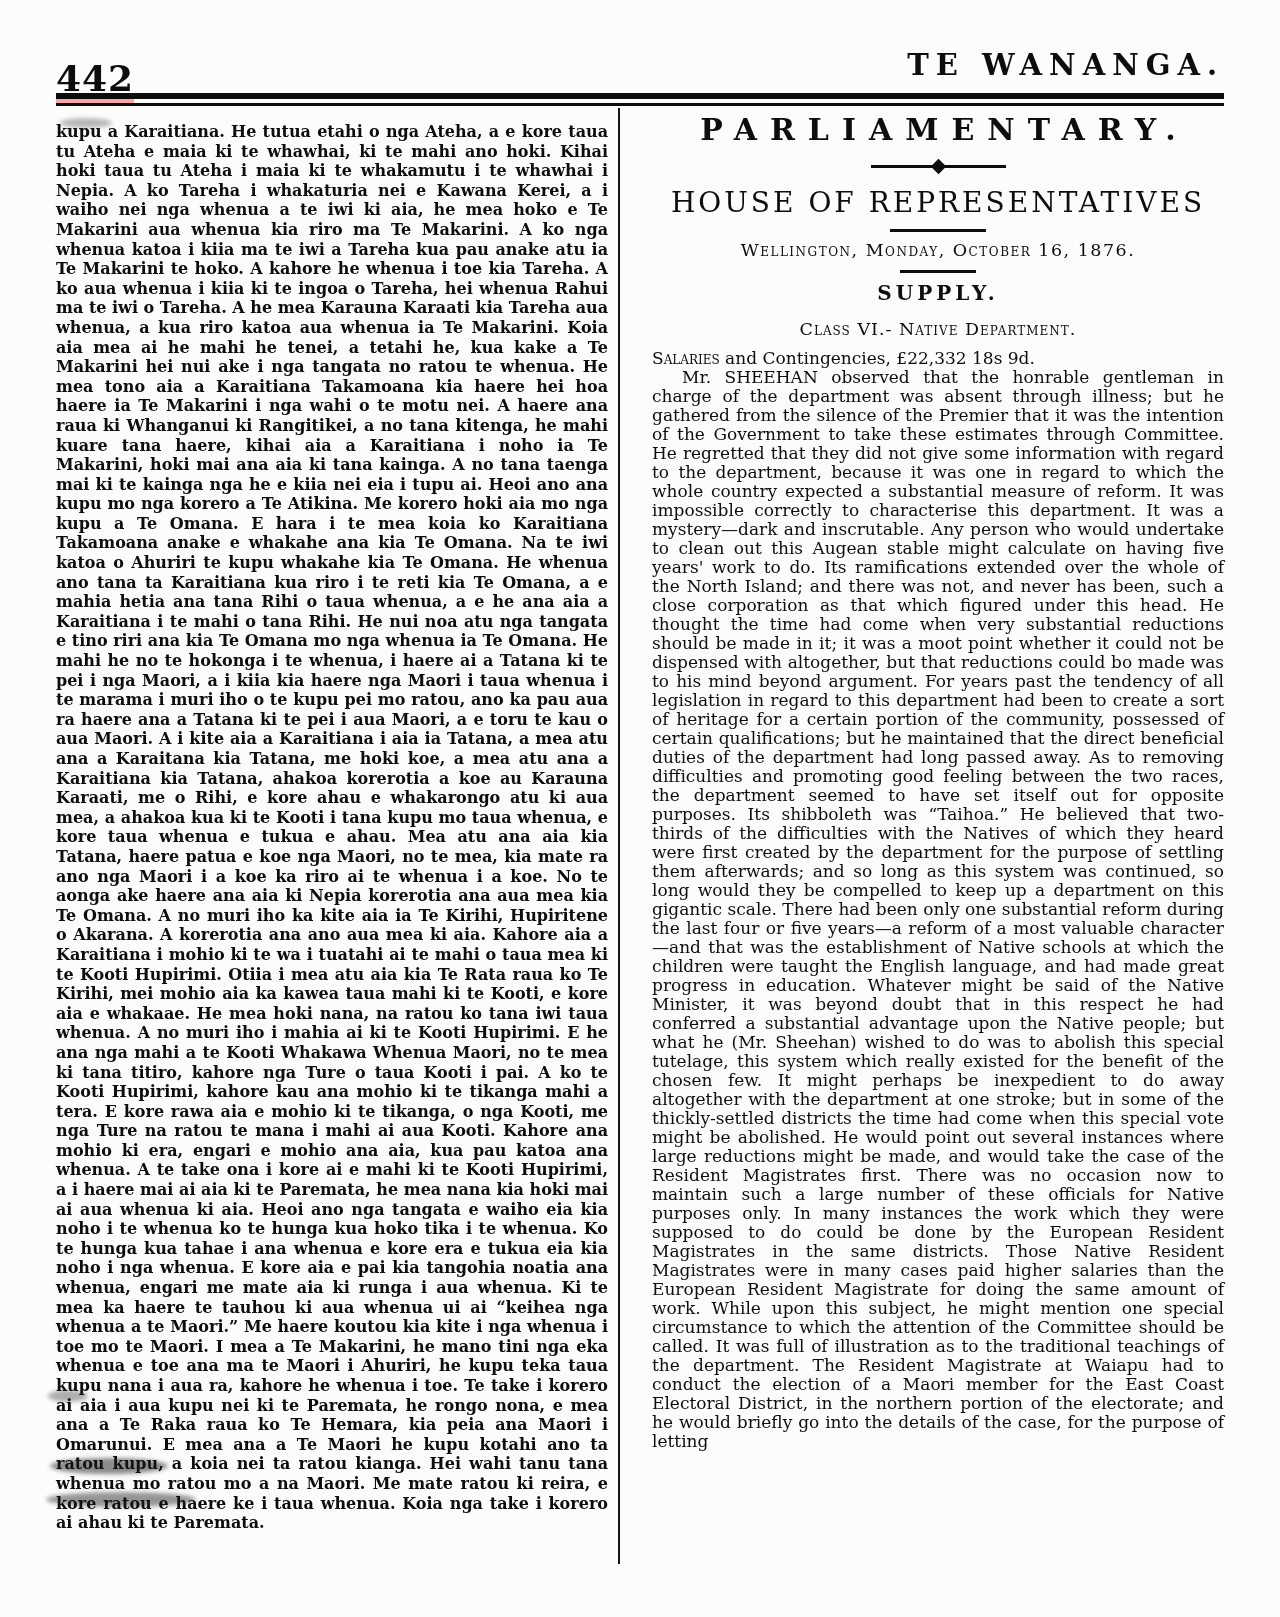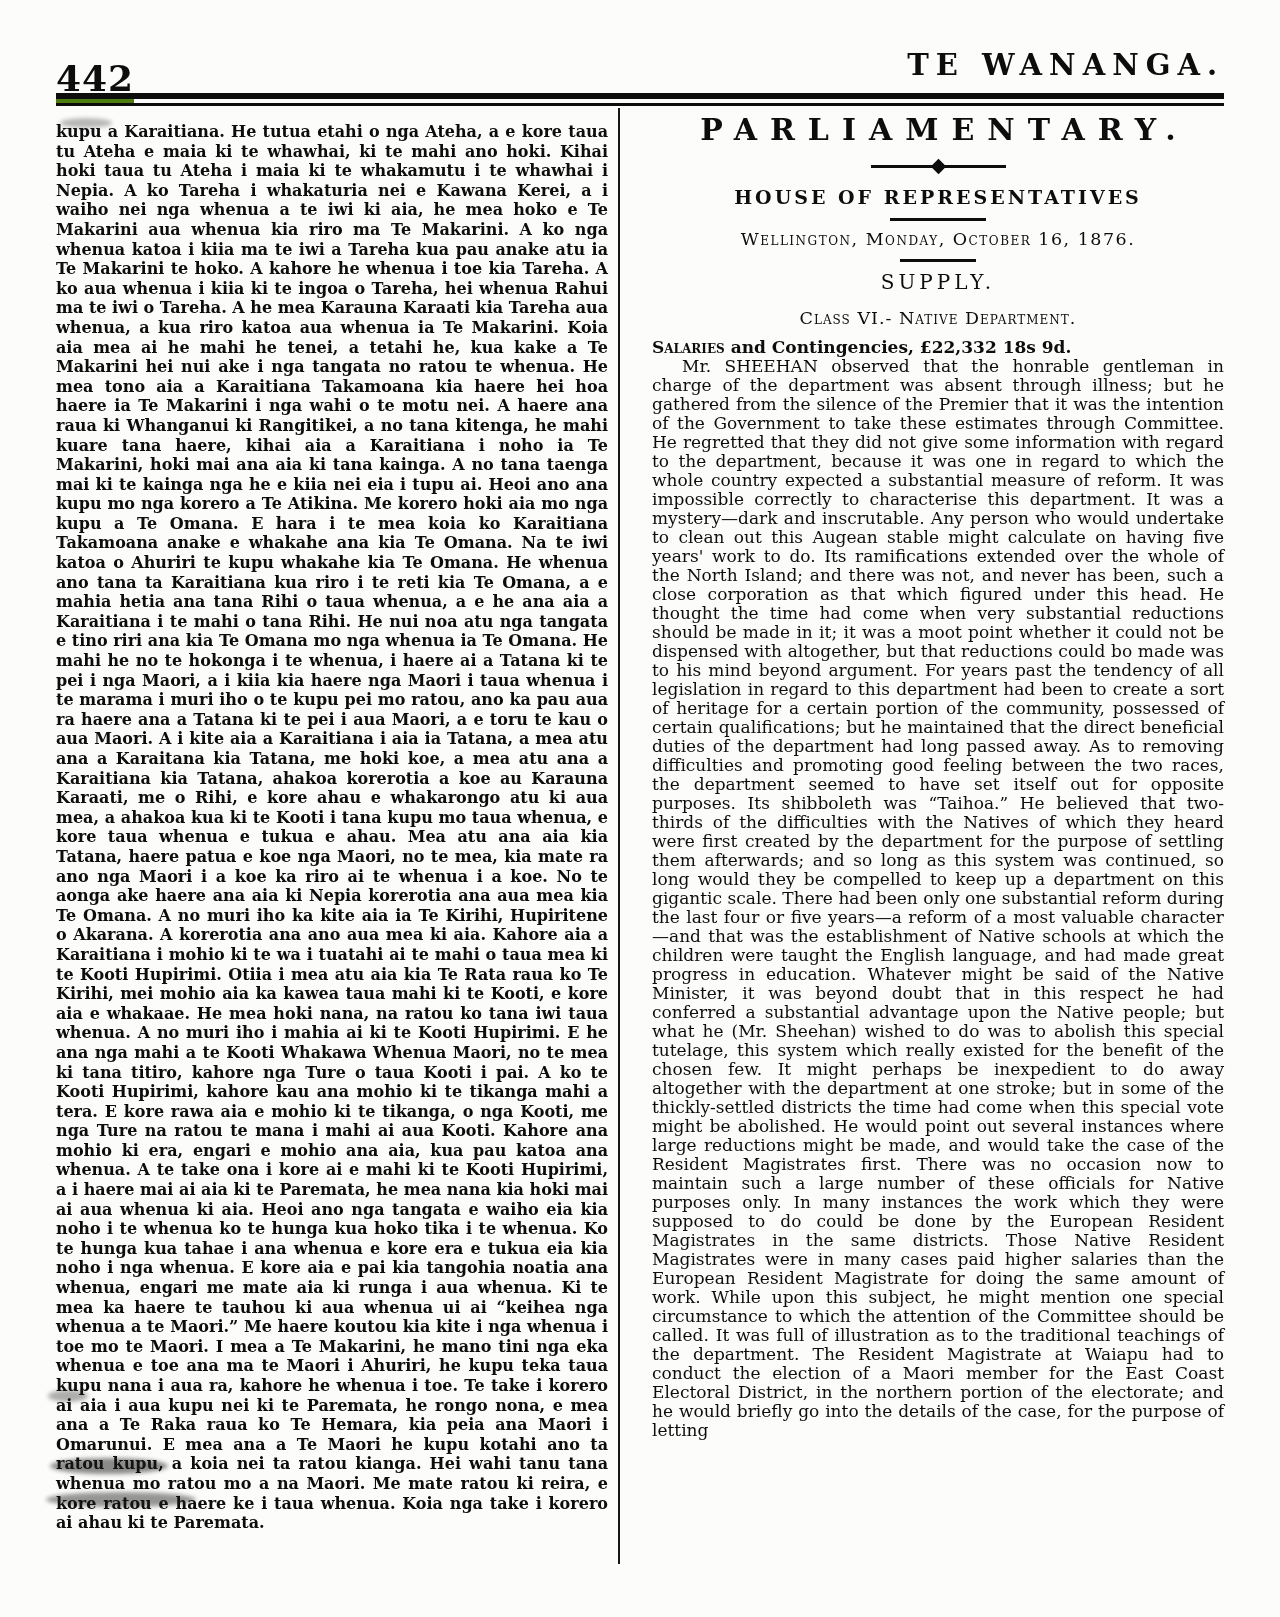--- a/index.html
+++ b/index.html
@@ -12,21 +12,21 @@
     font-family:"DejaVu Serif", serif;
     overflow:hidden;
     box-sizing:border-box;
     padding:34px 56px 0 56px;
   }
   
   .hdr{position:relative;height:72px;}
   .page-num{
     position:absolute;left:0;top:26px;
     font-size:36px;font-weight:bold;letter-spacing:1px;
-    border-bottom:5px solid #4d7c0f;
+    border-bottom:5px solid #fca5a5;
     line-height:1.05;
   }
   .masthead{
     position:absolute;left:16px;right:0;top:14px;
     text-align:right;
     font-size:29px;font-weight:bold;letter-spacing:7px;
   }
   .mast-rules{position:absolute;left:0;right:0;bottom:0;}
   .rule-thick{height:6px;background:#0d0d0d;}
   .rule-thin{height:3px;background:#0d0d0d;margin-top:4px;}
@@ -47,45 +47,44 @@
     text-align:center;
     font-size:30px;font-weight:bold;letter-spacing:13px;
     padding-left:13px; 
     margin-top:2px;
   }
   .ornament{display:flex;align-items:center;justify-content:center;margin:14px 0 10px 0;}
   .orn-line{width:64px;height:3px;background:#0d0d0d;}
   .orn-diamond{width:11px;height:11px;background:#0d0d0d;transform:rotate(45deg);margin:0 -2px;}
   .house-heading{
     text-align:center;
-    font-size:19px;letter-spacing:3px;
+    font-size:28px;letter-spacing:3px;
     margin-top:14px;
-    font-weight:bold;
   }
   .short-rule{width:96px;height:3px;background:#0d0d0d;margin:10px auto 8px auto;}
   .short-rule.r2{width:76px;}
   .dateline{
     text-align:center;
     font-variant:small-caps;
     font-size:17.5px;letter-spacing:1.5px;
     margin-top:4px;
   }
   .supply{
     text-align:center;
-    font-size:20px;font-weight:normal;letter-spacing:4px;
+    font-size:20px;font-weight:bold;letter-spacing:4px;
     margin-top:8px;
   }
   .class-line{
     text-align:center;
     font-variant:small-caps;
     font-size:17.5px;letter-spacing:1px;
     margin-top:14px;
   }
   .salaries-line{
-    font-size:17px;font-weight:bold;
+    font-size:17px;font-weight:normal;
     margin-top:9px;
   }
   .salaries-line .sc{font-variant:small-caps;}
   .body-par{
     font-size:17px;line-height:19px;
     text-align:justify;
     text-indent:30px;
   }
   
   .smudge{position:absolute;background:#1a1a1a;filter:blur(2px);opacity:.55;border-radius:50%;}

